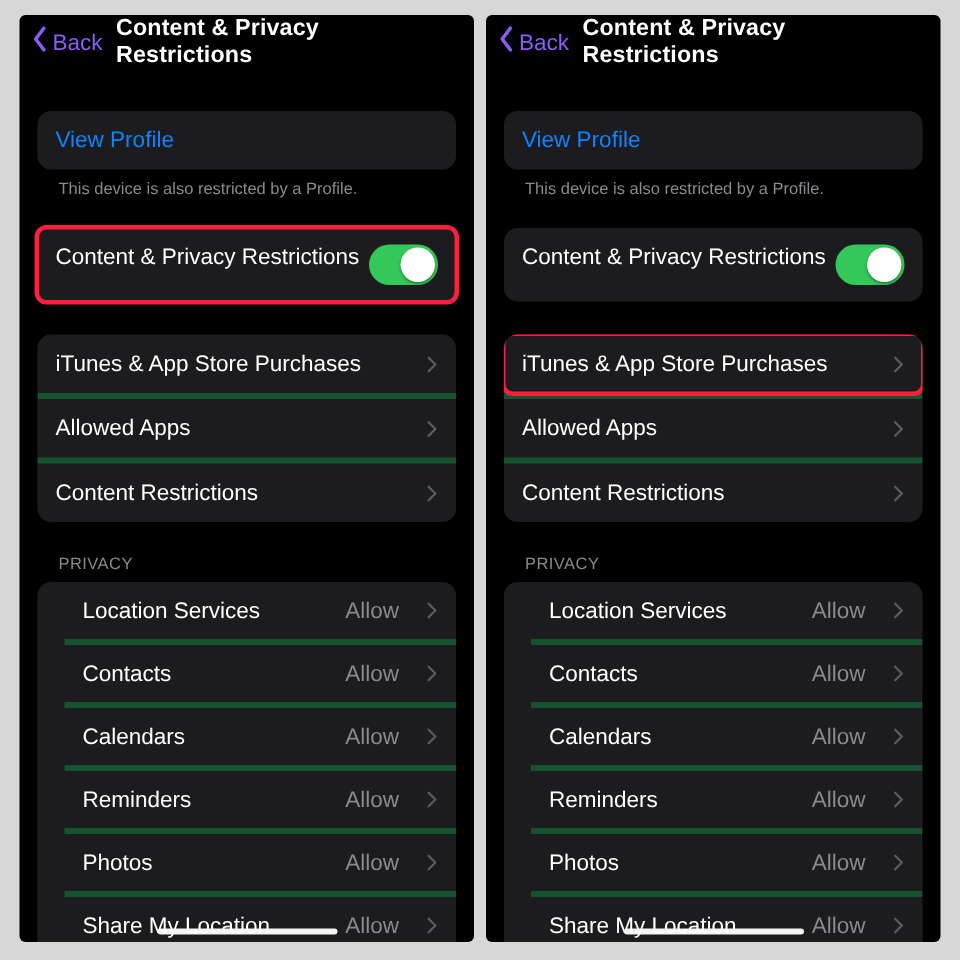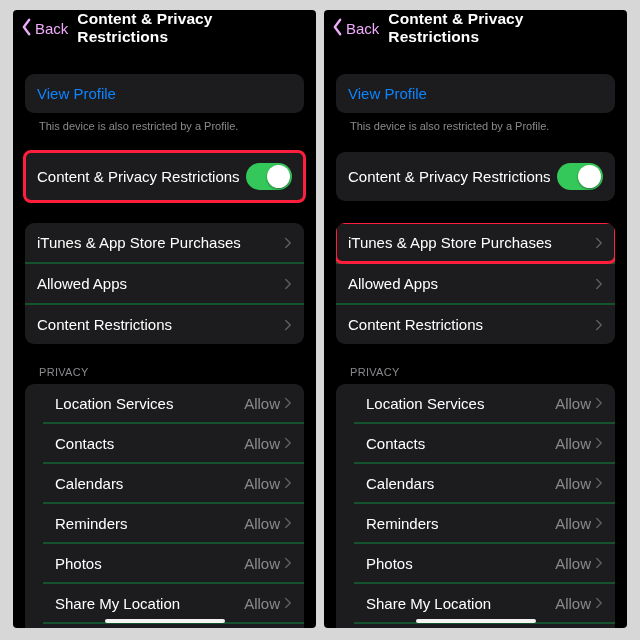--- a/index.html
+++ b/index.html
@@ -14,44 +14,44 @@
   .phone {
     width: 303px; height: 618px;
     background: #000; border-radius: 4px;
     overflow: hidden; position: relative;
     color: #fff;
   }
   .nav {
     display:flex; align-items:center;
     padding: 7px 10px 5px 6px; height: 34px;
   }
-  .back { display:flex; align-items:center; color:#f0abfc; font-size:15px; cursor:pointer; }
+  .back { display:flex; align-items:center; color:#8b5cf6; font-size:15px; cursor:pointer; }
   .back svg { width:15px; height:18px; margin-right:1px; }
   .title { font-size:15.5px; font-weight:600; margin-left:9px; letter-spacing:.1px; }
   .scroll { padding: 10px 12px 0 12px; }
   .cell {
     background:#1c1c1e; border-radius:9px;
-    display:flex; align-items:center; justify-content:space-between;
+    display:flex; justify-content:space-between;
     padding: 11px 12px; font-size:15px;
     color:#fff;
   }
   .link { color:#0c84ff; }
   .foot { font-size:11px; color:#8a8a8e; padding:7px 14px 0; }
   .gap20 { height:22px; }
   .gap18 { height:20px; }
   .group {
     background:#1c1c1e; border-radius:9px; overflow:hidden;
   }
   .row {
     display:flex; align-items:center; justify-content:space-between;
     padding: 11px 12px; font-size:15px;
   }
-  .group .row + .row { border-top:2px solid #14532d; }
+  .group .row + .row { border-top:4px solid #14532d; }
   .hdr { font-size:11px; color:#8a8a8e; letter-spacing:.3px; padding: 0 14px 6px; }
-  .right { display:flex; align-items:center; gap:4px; }
+  .right { display:flex; align-items:center; gap:18px; }
   .val { color:#8a8a8e; font-size:15px; }
   .chev svg { width:8px; height:12px; }
   .chev { color:#5c5c60; display:flex; }
   .toggle {
     width:46px; height:27px; border-radius:14px; background:#34c759;
     position:relative;
   }
   .toggle::after{
     content:""; position:absolute; right:2px; top:2px;
     width:23px; height:23px; border-radius:50%; background:#fff;

